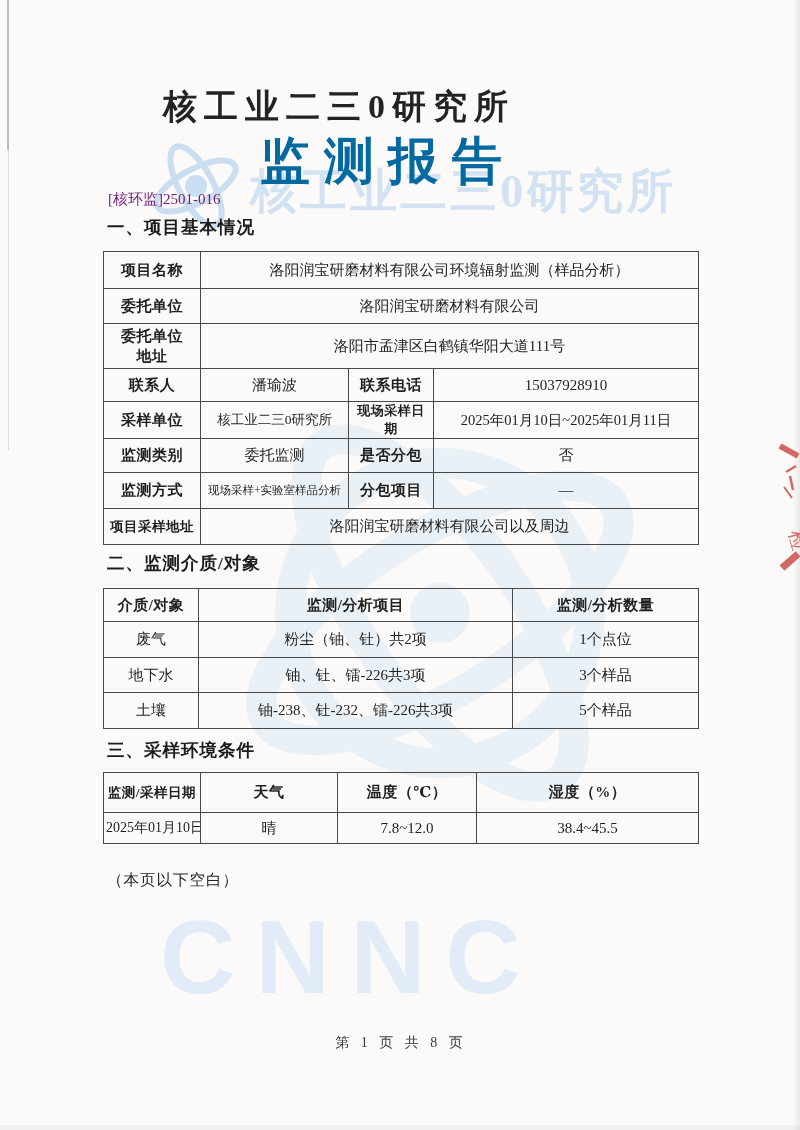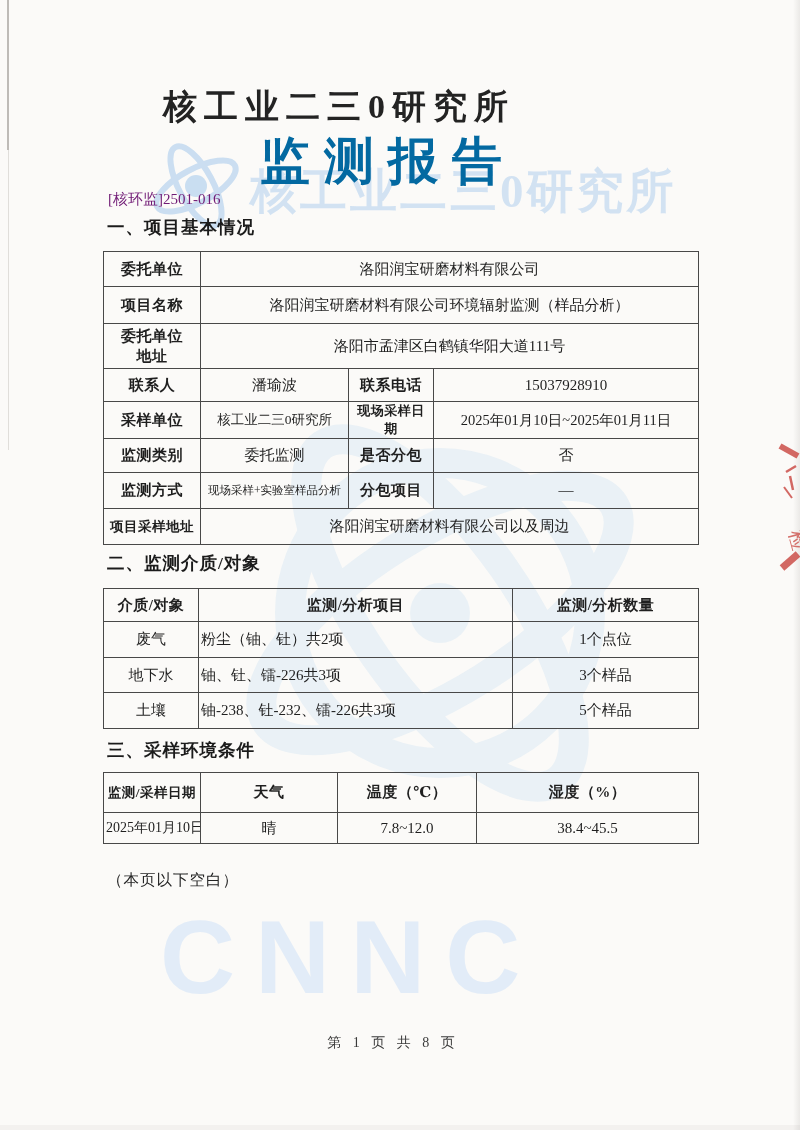--- a/index.html
+++ b/index.html
@@ -32,33 +32,33 @@
     letter-spacing:7px;white-space:nowrap;color:#232323;
   }
   .title2{
     position:absolute;left:260px;top:128px;font-size:50px;font-weight:bold;
     letter-spacing:14px;white-space:nowrap;color:#0369a1;
   }
   .docno{position:absolute;left:108px;top:190px;font-size:15px;color:#701a75;}
   .sec{position:absolute;left:107px;font-size:17.5px;font-weight:bold;color:#1b1b1b;letter-spacing:1px;}
   .sec1{top:215px;} .sec2{top:551px;} .sec3{top:738px;}
   .blanknote{position:absolute;left:107px;top:870px;font-size:15.5px;color:#242424;letter-spacing:1px;}
-  .pagefoot{position:absolute;left:0;top:1034px;width:786px;text-align:center;font-size:14px;color:#3a3a3a;letter-spacing:4px;}
+  .pagefoot{position:absolute;left:8px;top:1034px;width:786px;text-align:center;font-size:14px;color:#3a3a3a;letter-spacing:4px;}
   
   table{border-collapse:collapse;table-layout:fixed;position:absolute;background:transparent;}
   td{border:1.5px solid #484848;text-align:center;vertical-align:middle;
      font-size:15px;color:#1f1f1f;padding:0 2px;overflow:hidden;}
   .lbl{font-weight:bold;letter-spacing:.5px;}
   .t1{left:103px;top:251px;width:595px;}
   .t2{left:103px;top:588px;width:595px;}
   .t3{left:103px;top:772px;width:595px;}
   .wrap-lbl{display:inline-block;max-width:64px;line-height:1.35;}
   .small-val{font-size:11.5px;white-space:nowrap;letter-spacing:0;}
   .date-val{font-size:14.5px;white-space:nowrap;}
-  .t2 td.left{text-align:left;}
+  .t2 td.left{text-align:center;}
   
   .stamp{position:absolute;right:0;top:432px;width:34px;height:150px;z-index:3;overflow:hidden;}
 </style>
 </head>
 <body>
 
 <div class="page">
 
   <div class="edge-left"></div>
   <div class="edge-left2"></div>
@@ -96,27 +96,27 @@
     <div class="sec sec1">一、项目基本情况</div>
 
     <table class="t1">
       <colgroup>
           <col style="width:97px">
           <col style="width:148px">
           <col style="width:85px">
           <col style="width:265px">
         </colgroup>
       <tbody>
-          <tr style="height:35px">
+          <tr style="height:37px">
+        <td class="lbl">项目名称</td>
+        <td colspan="3">洛阳润宝研磨材料有限公司环境辐射监测（样品分析）</td>
+      </tr>
+      <tr style="height:35px">
         <td class="lbl">委托单位</td>
         <td colspan="3">洛阳润宝研磨材料有限公司</td>
-      </tr>
-      <tr style="height:37px">
-        <td class="lbl">项目名称</td>
-        <td colspan="3">洛阳润宝研磨材料有限公司环境辐射监测（样品分析）</td>
       </tr>
       <tr style="height:45px">
         <td class="lbl"><span class="wrap-lbl">委托单位地址</span></td>
         <td colspan="3">洛阳市孟津区白鹤镇华阳大道111号</td>
       </tr>
       <tr style="height:33px">
         <td class="lbl">联系人</td>
         <td>潘瑜波</td>
         <td class="lbl">联系电话</td>
         <td>15037928910</td>

